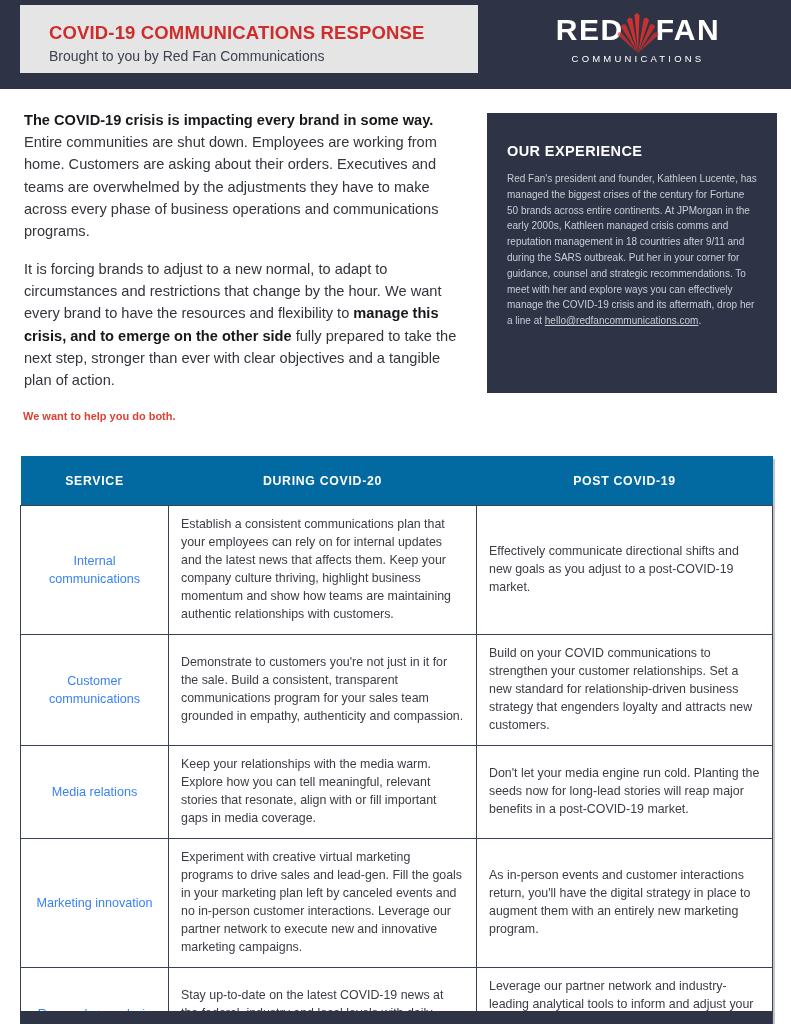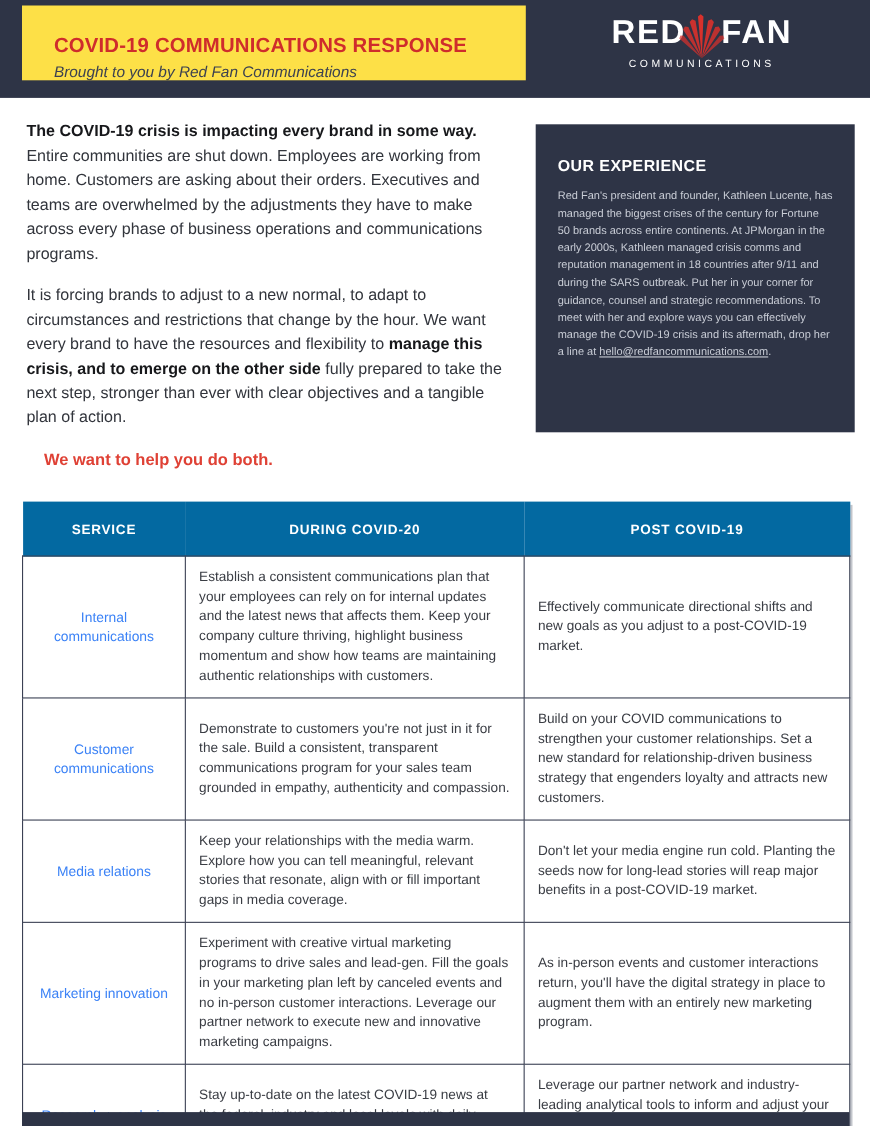--- a/index.html
+++ b/index.html
@@ -23,23 +23,23 @@
     height: 89px;
     background: #2e3446;
     box-sizing: border-box;
   }
   .header-plate {
     position: absolute;
     left: 20px;
     top: 5px;
     width: 458px;
     height: 68px;
-    background: #fde047;
+    background: #e5e5e5;
     display: flex;
-    align-items: flex-end;
+    align-items: center;
   }
   .header-accent {
     width: 9px;
     background: #e0392b;
     flex: 0 0 9px;
   }
   .header-plate-text {
     flex: 1 1 auto;
     padding: 9px 0 0 20px;
     box-sizing: border-box;
@@ -49,21 +49,20 @@
     font-size: 18.5px;
     font-weight: bold;
     letter-spacing: 0.15px;
     line-height: 1.1;
     margin: 0 0 6px 0;
     white-space: nowrap;
   }
   .header-sub {
     color: #3c4150;
     font-size: 14px;
-    font-style: italic;
     line-height: 1.1;
     margin: 0;
     white-space: nowrap;
   }
 
   
   .logo-wrap {
     position: absolute;
     right: 48px;
     top: 10px;
@@ -106,23 +105,23 @@
   }
   .lede p {
     margin: 0 0 16px 0;
     font-size: 14.6px;
     line-height: 1.52;
     color: #32353c;
   }
   .lede .b { font-weight: bold; color: #17181b; }
   .cta {
     position: absolute;
-    left: 40px;
+    left: 23px;
     top: 410px;
-    font-size: 15px;
+    font-size: 11px;
     font-weight: bold;
     color: #df4135;
   }
 
   
   .exp {
     position: absolute;
     left: 487px;
     top: 113px;
     width: 290px;

